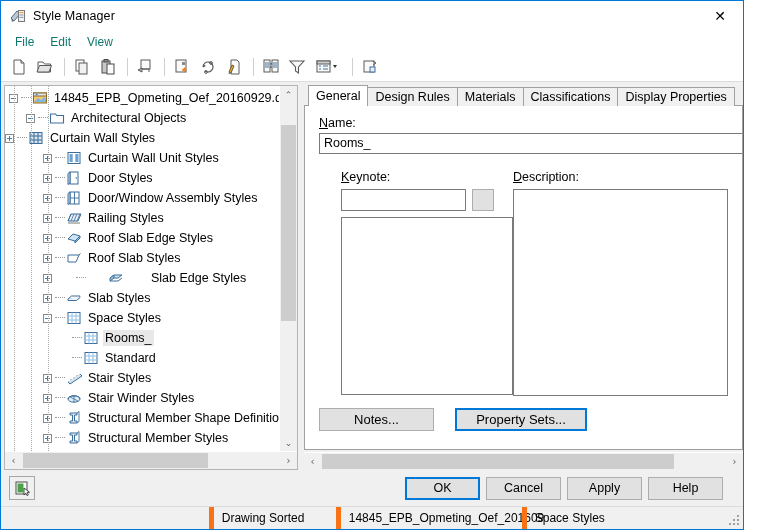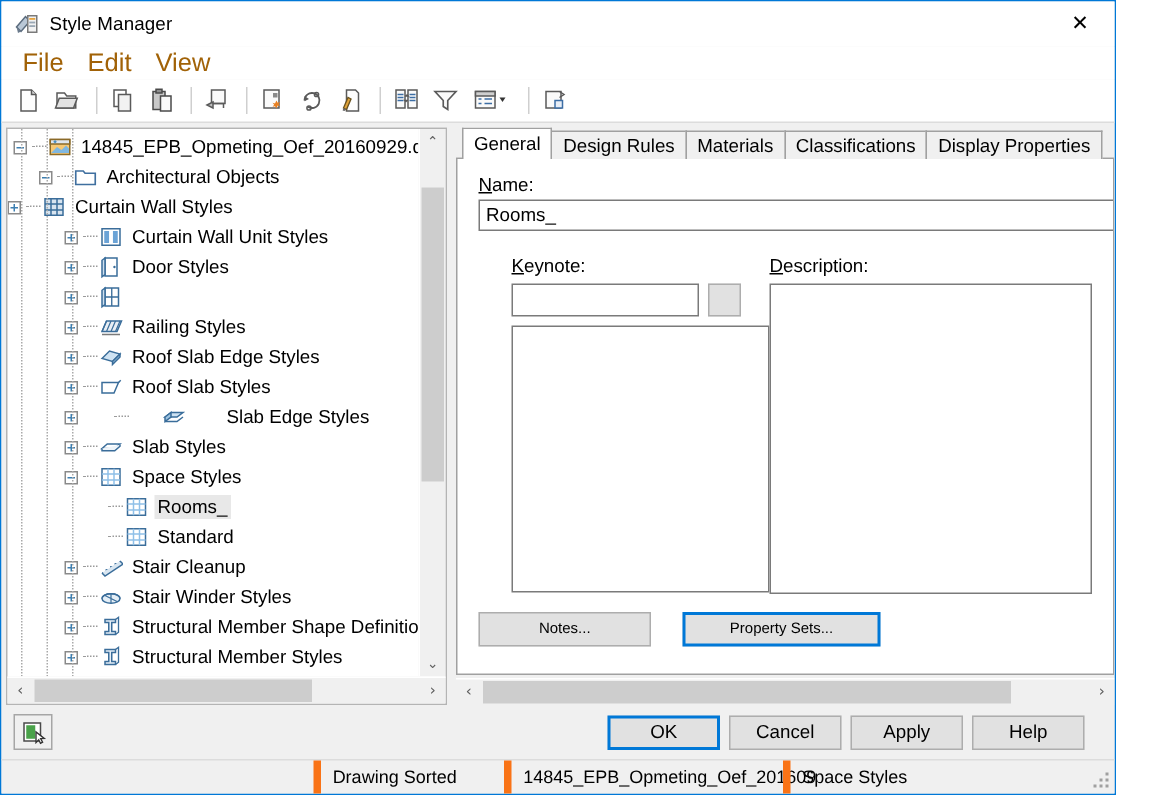--- a/index.html
+++ b/index.html
@@ -62,22 +62,22 @@
   .menubar {
     height: 22px;
     display: flex;
     align-items: center;
     background: #ffffff;
     padding-left: 6px;
     flex: none;
   }
   .menubar .menu-item {
     padding: 2px 8px;
-    font-size: 17px;
-    color: #a16207;
+    font-size: 12px;
+    color: #0f766e;
   }
 
   
   .toolbar {
     height: 28px;
     background: #ffffff;
     border-bottom: 1px solid #dcdcdc;
     display: flex;
     align-items: center;
     padding-left: 6px;
@@ -315,21 +315,21 @@
   }
   .rowflex { display: flex; }
   .descbox {
     border: 1px solid #7a7a7a;
     background: #fff;
     box-sizing: border-box;
   }
   .btn {
     border: 1px solid #adadad;
     background: #e1e1e1;
-    font-size: 10px;
+    font-size: 13px;
     font-family: "Liberation Sans", sans-serif;
     height: 23px;
     color: #000;
     box-sizing: border-box;
     display: inline-flex;
     align-items: center;
     justify-content: center;
   }
   .btn.focus {
     border: 2px solid #0078d7;
@@ -591,20 +591,21 @@
             <div class="tnode" style="padding-left: 38px;">
               <span class="expander "></span>
               <span class="dots"></span>
               <span class="nicon">
                 <svg width="16" height="16" viewBox="0 0 16 16">
                   <rect x="4" y="2" width="9" height="12" fill="#ffffff" stroke="#3a6d9a" stroke-width="1"></rect>
                   <path d="M4 2 l-2 1.5 v11 l2-1.5 z" fill="#cfe0ef" stroke="#3a6d9a" stroke-width="1"></path>
                   <path d="M8.5 2 v12 M4 8 h9" stroke="#3a6d9a" stroke-width="0.9"></path>
                 </svg>
               </span>
+              <span class="label">Door/Window Assembly Styles</span>
             </div>
             <div class="tnode" style="padding-left: 38px;">
               <span class="expander "></span>
               <span class="dots"></span>
               <span class="nicon">
                 <svg width="16" height="16" viewBox="0 0 16 16">
                   <path d="M2 11 l3-7 10 0 -3 7 z" fill="#e8eef4" stroke="#3a6d9a" stroke-width="1"></path>
                   <path d="M5 4 l-3 7 M8 4 l-3 7 M11 4 l-3 7 M14 4 l-3 7" stroke="#3a6d9a" stroke-width="0.8"></path>
                   <path d="M2 13 h12" stroke="#7a7a7a" stroke-width="1"></path>
                 </svg>
@@ -691,21 +692,21 @@
             </div>
             <div class="tnode" style="padding-left: 38px;">
               <span class="expander "></span>
               <span class="dots"></span>
               <span class="nicon">
                 <svg width="16" height="16" viewBox="0 0 16 16">
                   <path d="M2 12 l3 0 0-2 3 0 0-2 3 0 0-2 3 0 0-2" fill="none" stroke="#3a6d9a" stroke-width="1.2"></path>
                   <path d="M2 12 l2 2 12-8 -2-2" fill="#d9e6f1" stroke="#3a6d9a" stroke-width="1"></path>
                 </svg>
               </span>
-              <span class="label">Stair Cleanup</span>
+              <span class="label">Stair Styles</span>
             </div>
             <div class="tnode" style="padding-left: 38px;">
               <span class="expander "></span>
               <span class="dots"></span>
               <span class="nicon">
                 <svg width="16" height="16" viewBox="0 0 16 16">
                   <ellipse cx="8" cy="9" rx="6" ry="3.2" fill="#e4eef6" stroke="#3a6d9a" stroke-width="1"></ellipse>
                   <path d="M2 9 a6 3.2 0 0 1 12 0" fill="none" stroke="#3a6d9a" stroke-width="1"></path>
                   <path d="M8 5.8 v6.4 M4 7 l8 4" stroke="#3a6d9a" stroke-width="0.8"></path>
                 </svg>

